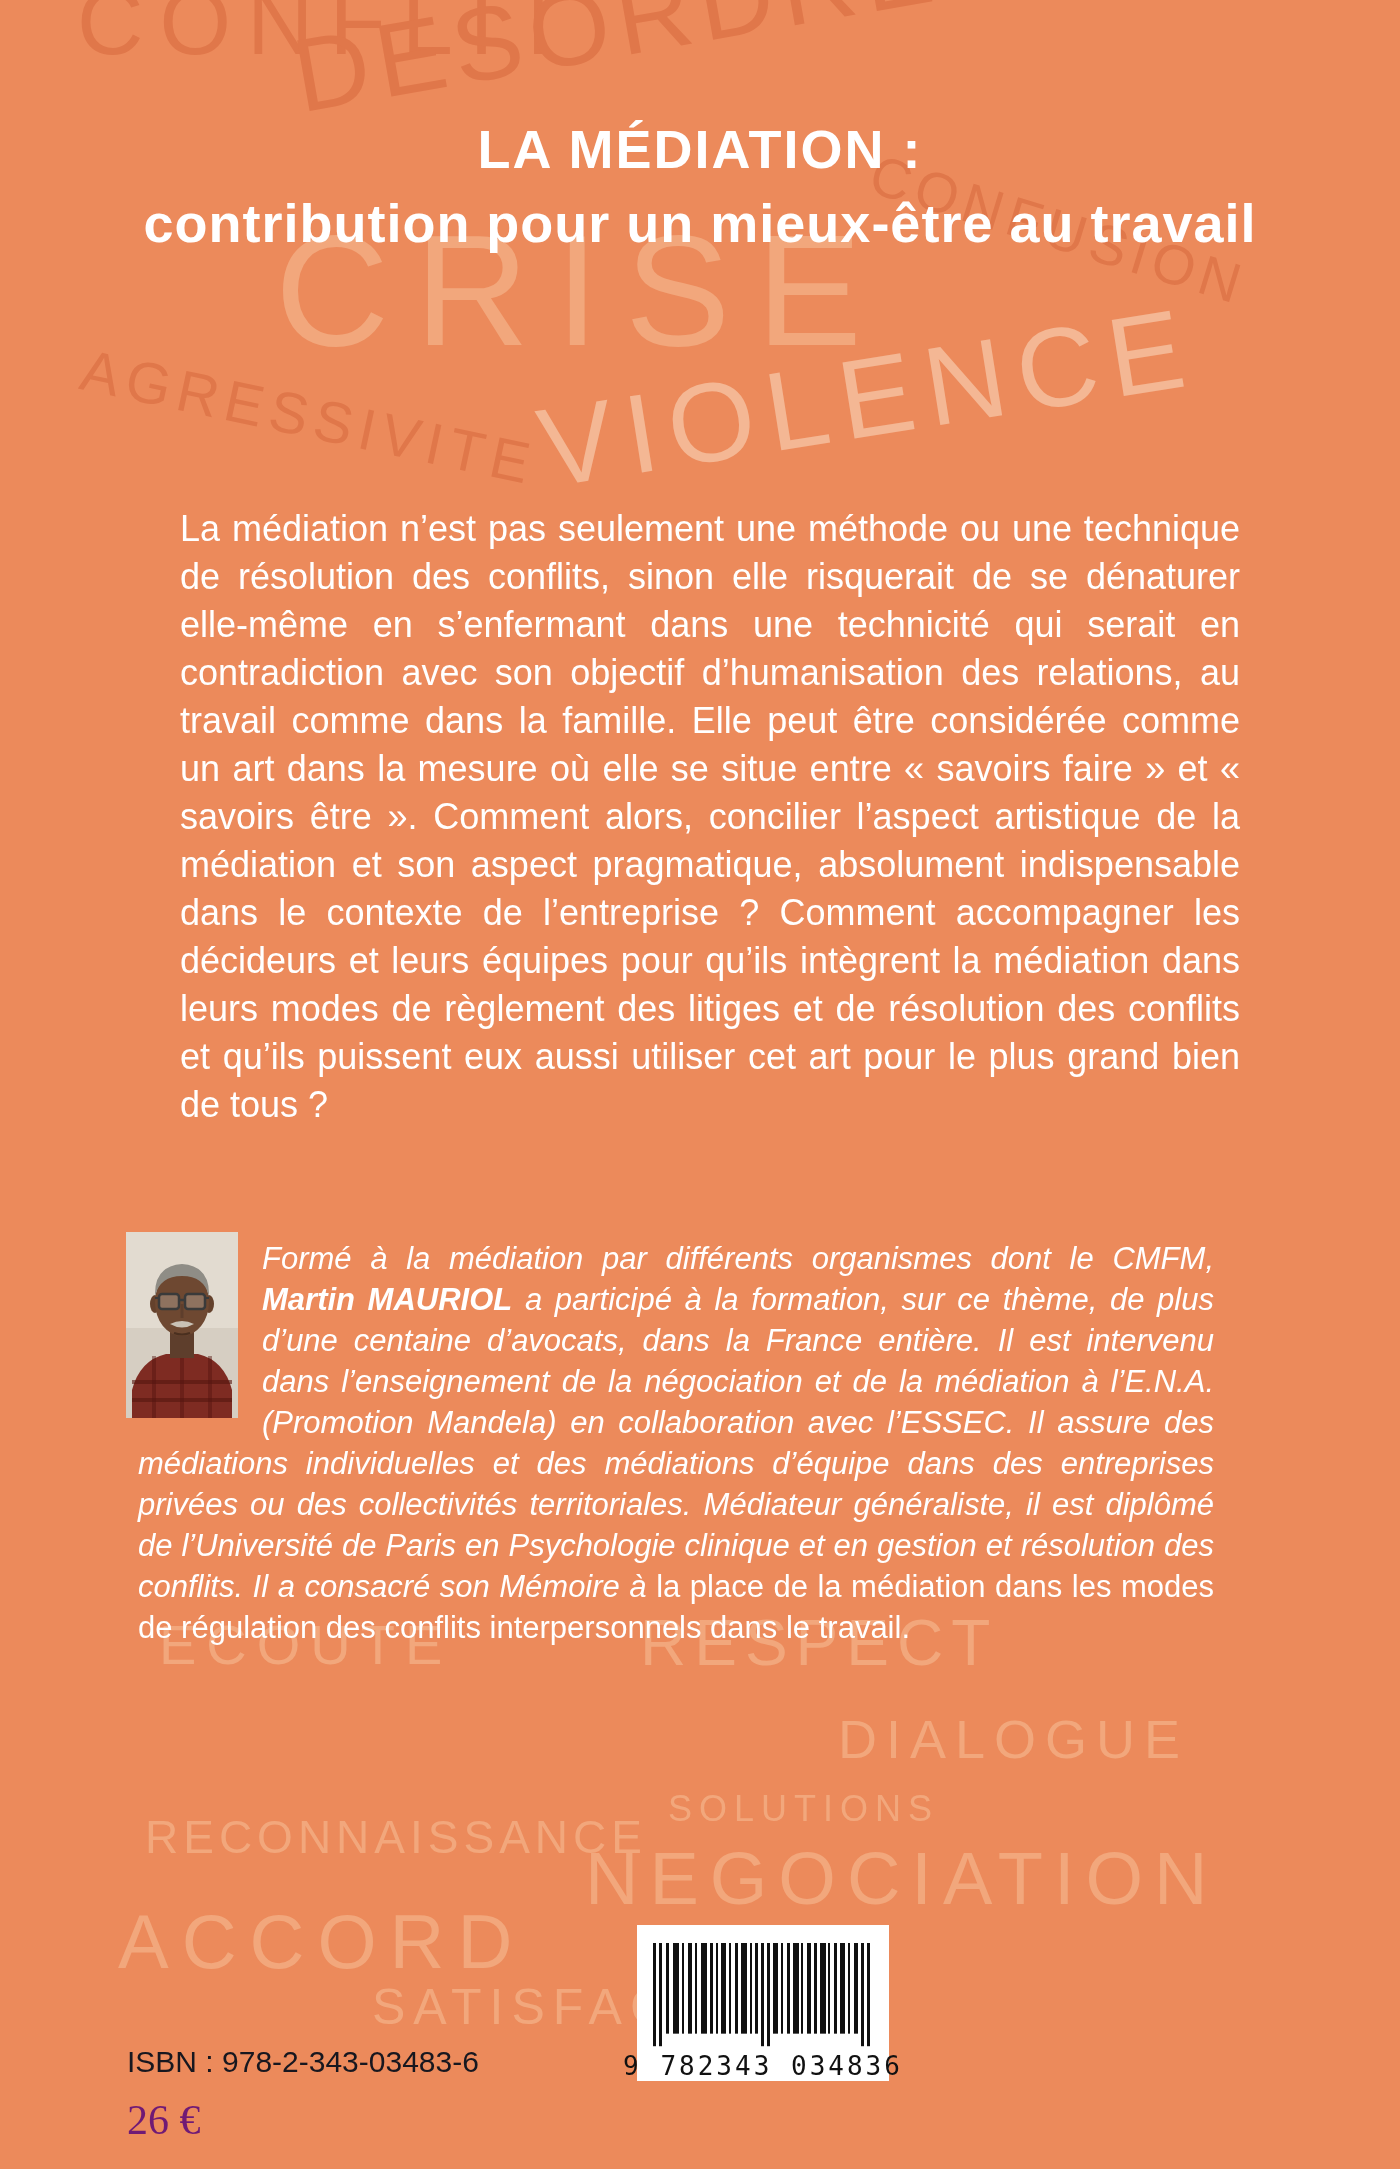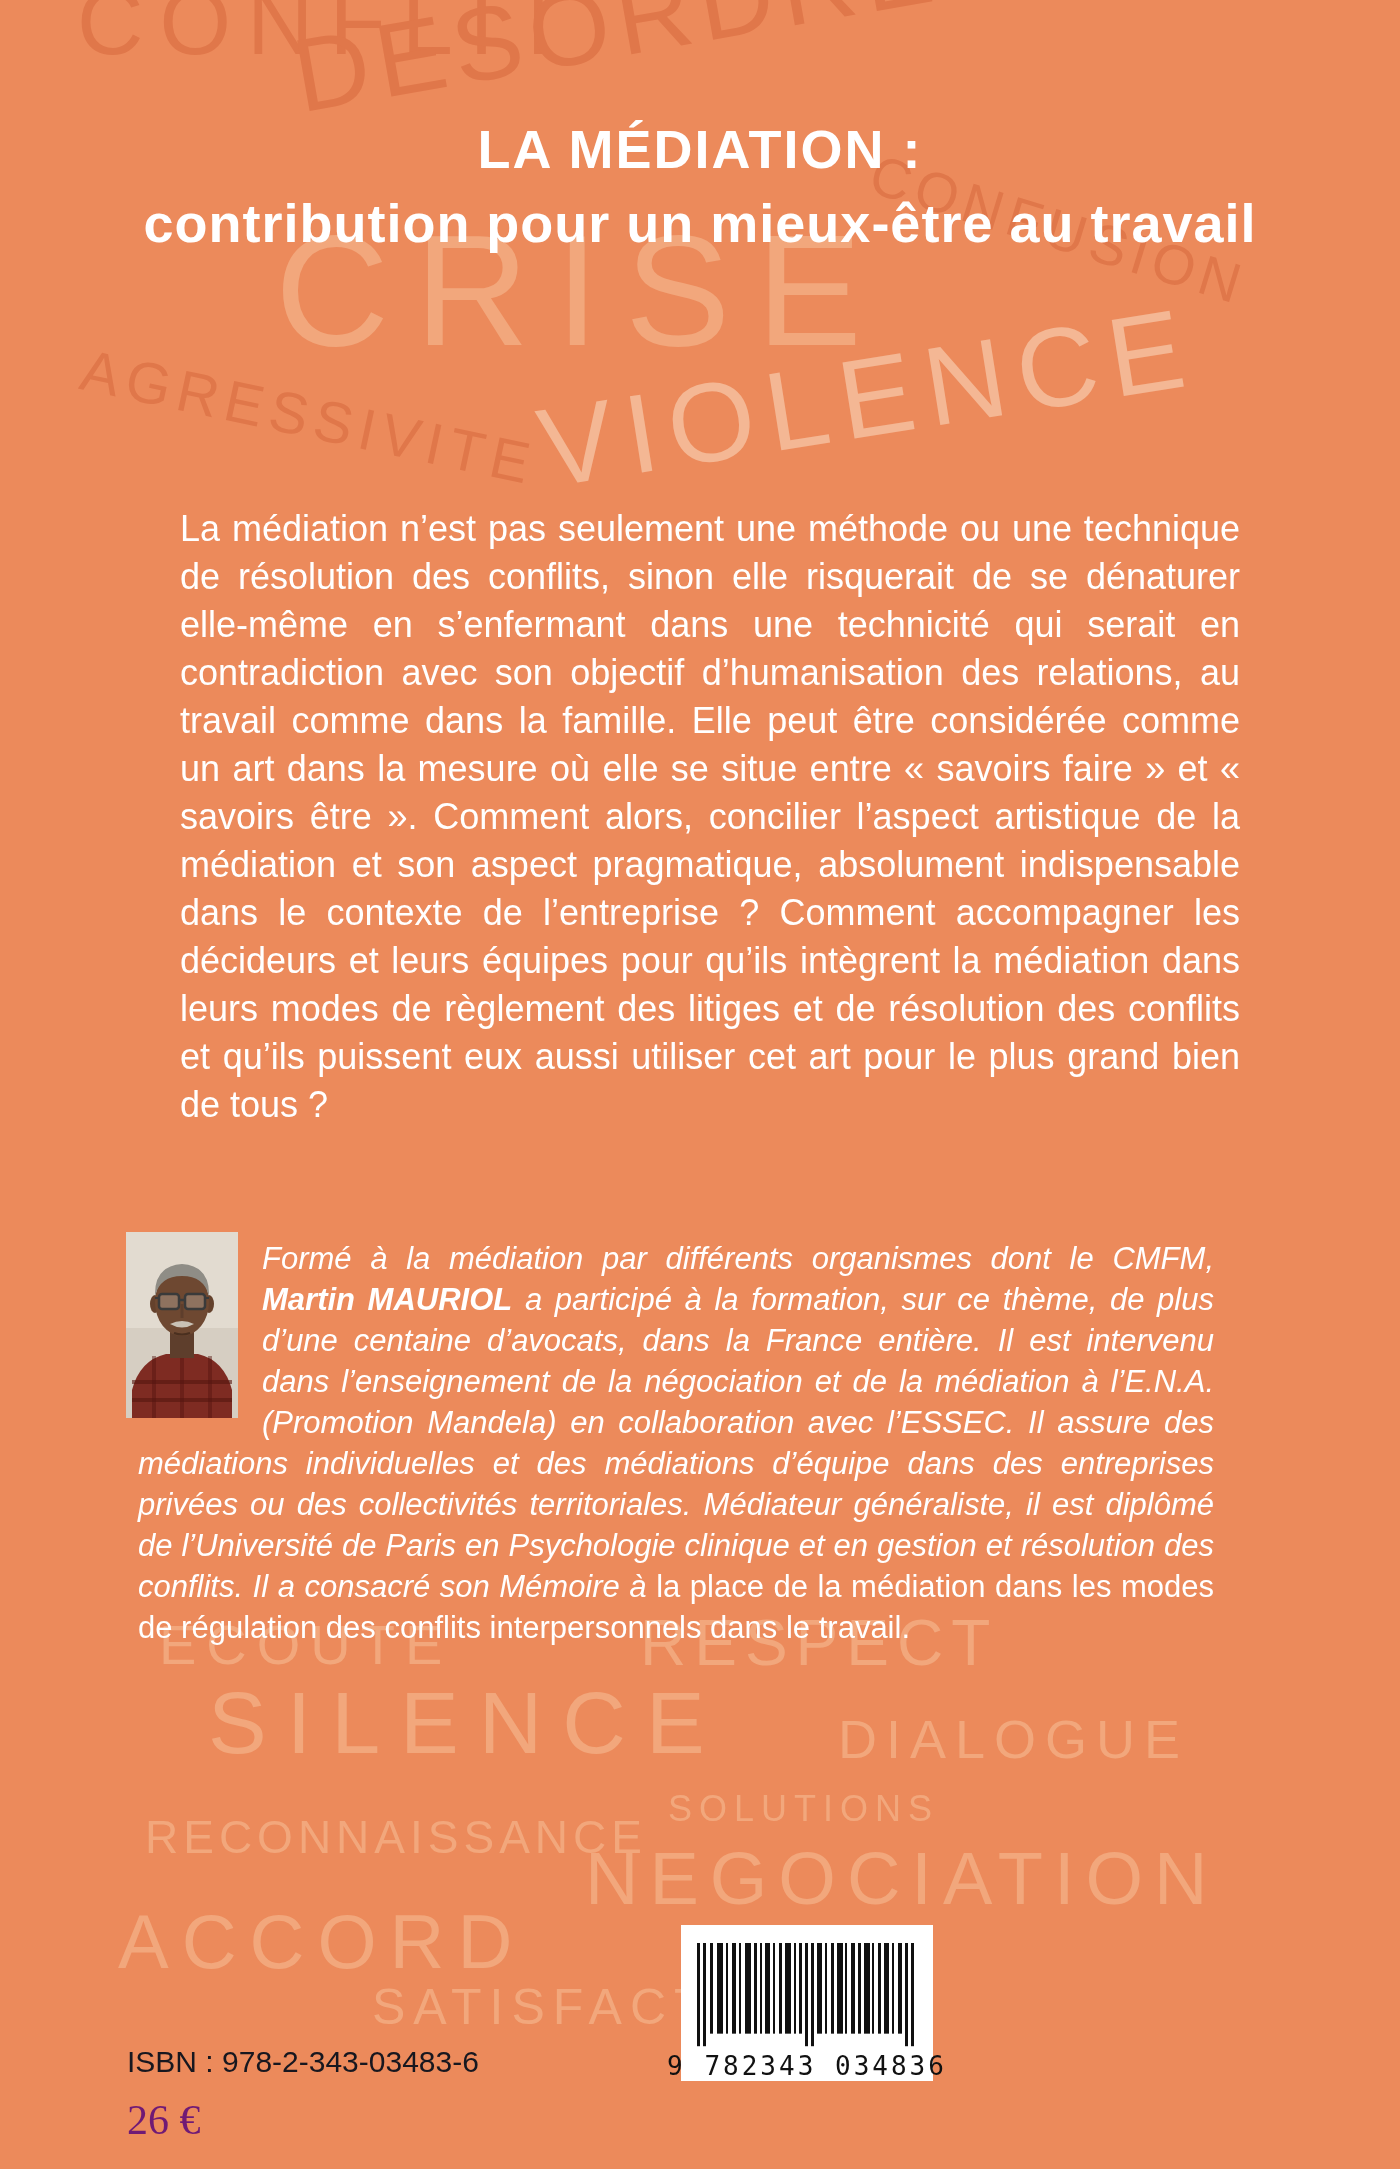--- a/index.html
+++ b/index.html
@@ -97,21 +97,20 @@
     top: 1925px;
     width: 252px;
     height: 156px;
     background: #FFFFFF;
     display: flex;
     flex-direction: column;
     align-items: center;
     padding-top: 18px;
     box-sizing: border-box;
     z-index: 3;
-    margin-left: 44px;
   }
   .bars { width: 228px; height: 150px; display: block; }
   .barcode-num {
     font-family: "DejaVu Sans Mono", monospace;
     font-size: 26px;
     color: #111111;
     letter-spacing: 3px;
     margin-top: 2px;
     white-space: nowrap;
   }
@@ -178,21 +177,20 @@
     <p class="bio-text">
       <span class="it">Formé à la médiation par différents organismes dont le CMFM,</span>
       <span class="bi">Martin MAURIOL</span>
       <span class="it">a participé à la formation, sur ce thème, de plus d’une centaine d’avocats, dans la France entière. Il est intervenu dans l’enseignement de la négociation et de la médiation à l’E.N.A. (Promotion Mandela) en collaboration avec l’ESSEC. Il assure des médiations individuelles et des médiations d’équipe dans des entreprises privées ou des collectivités territoriales. Médiateur généraliste, il est diplômé de l’Université de Paris en Psychologie clinique et en gestion et résolution des conflits. Il a consacré son Mémoire à</span>
       <span class="rm">la place de la médiation dans les modes de régulation des conflits interpersonnels dans le travail.</span>
     </p>
   </div>
 
   <span class="wm wm-light wm-ecoute">ECOUTE</span>
   <span class="wm wm-light wm-respect">RESPECT</span>
-  <span class="wm wm-light wm-silence">SILENCE</span>
   <span class="wm wm-light wm-dialogue">DIALOGUE</span>
   <span class="wm wm-light wm-solutions">SOLUTIONS</span>
   <span class="wm wm-light wm-reconnaissance">RECONNAISSANCE</span>
   <span class="wm wm-light wm-negociation">NEGOCIATION</span>
   <span class="wm wm-light wm-accord">ACCORD</span>
   <span class="wm wm-light wm-satisfaction">SATISFACTION</span>
 
   <div class="barcode-box">
     <svg class="bars" viewBox="0 0 228 152" preserveAspectRatio="none" xmlns="http://www.w3.org/2000/svg">
       <g fill="#101010">

